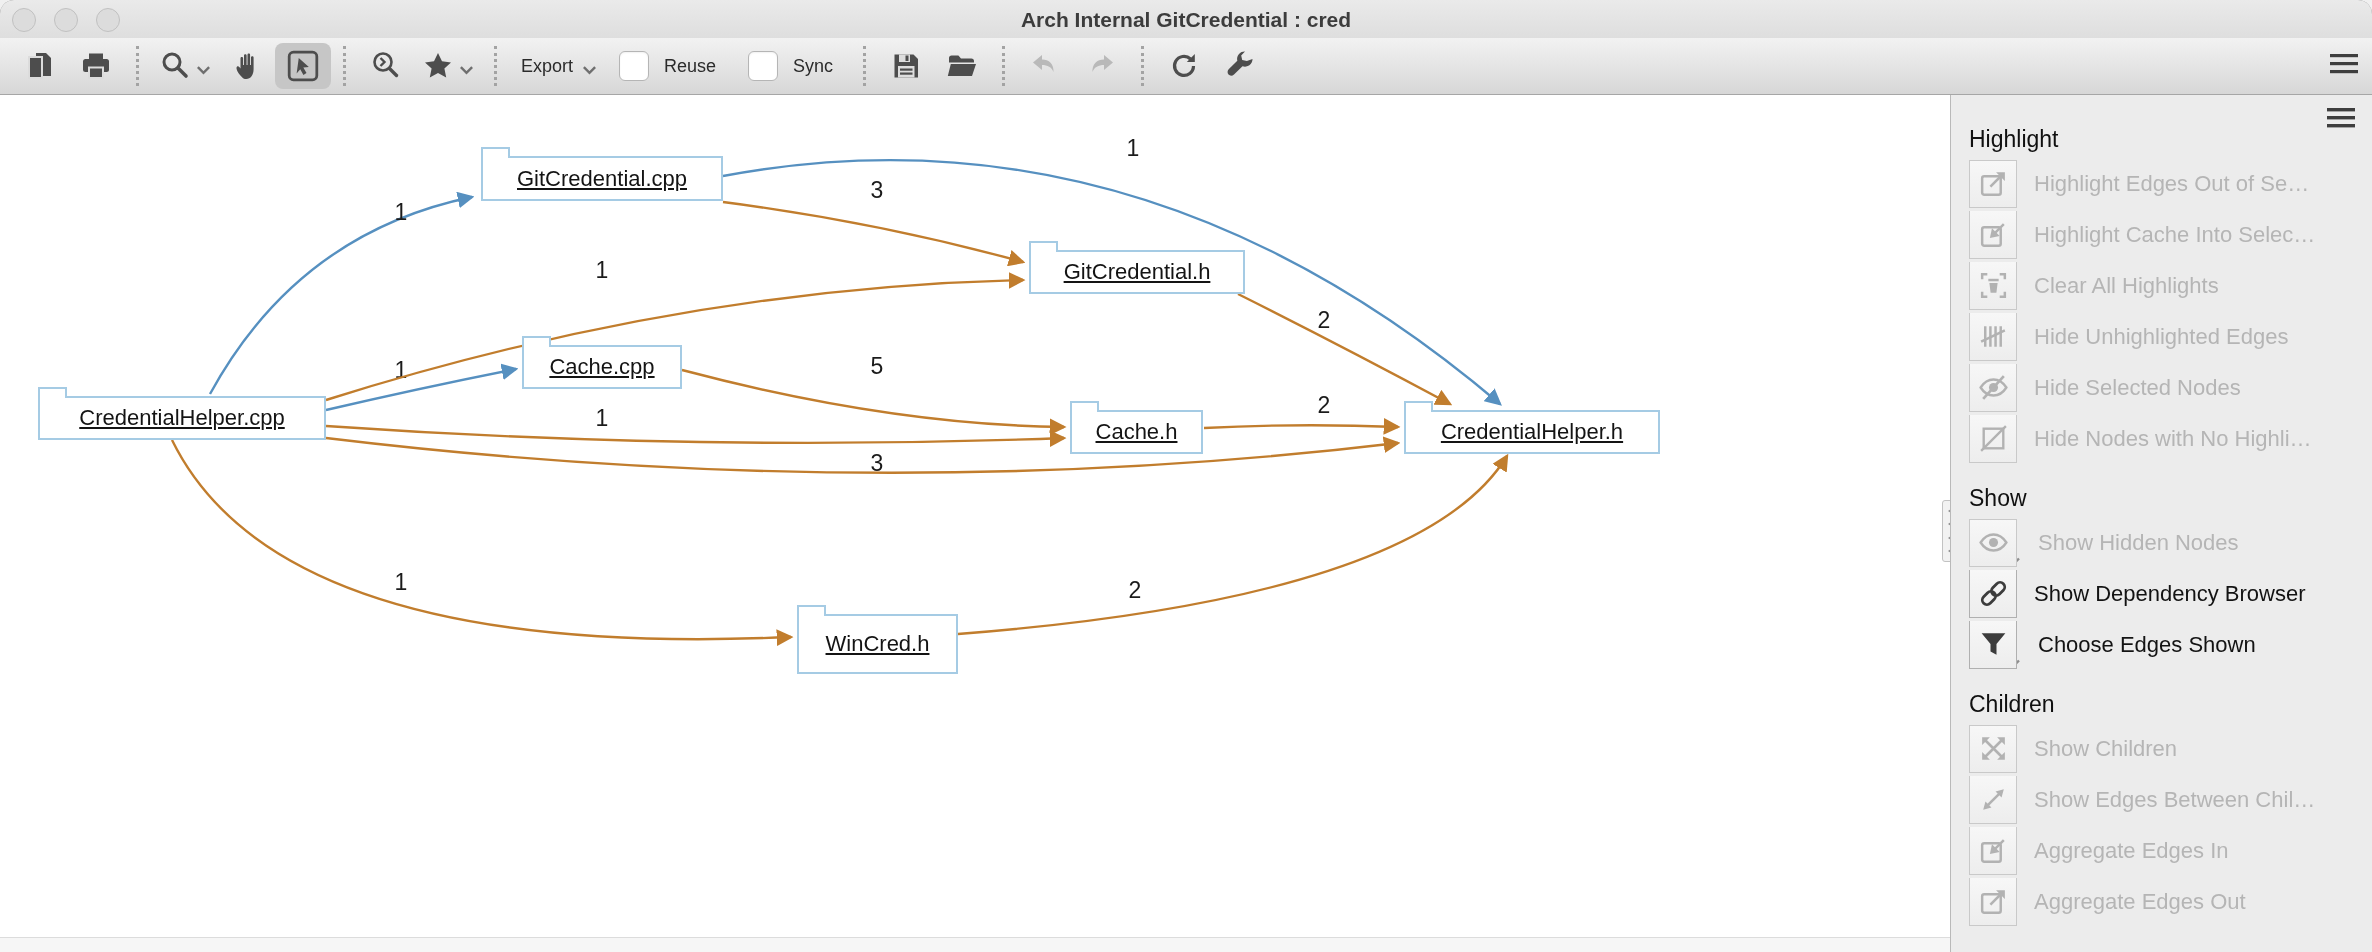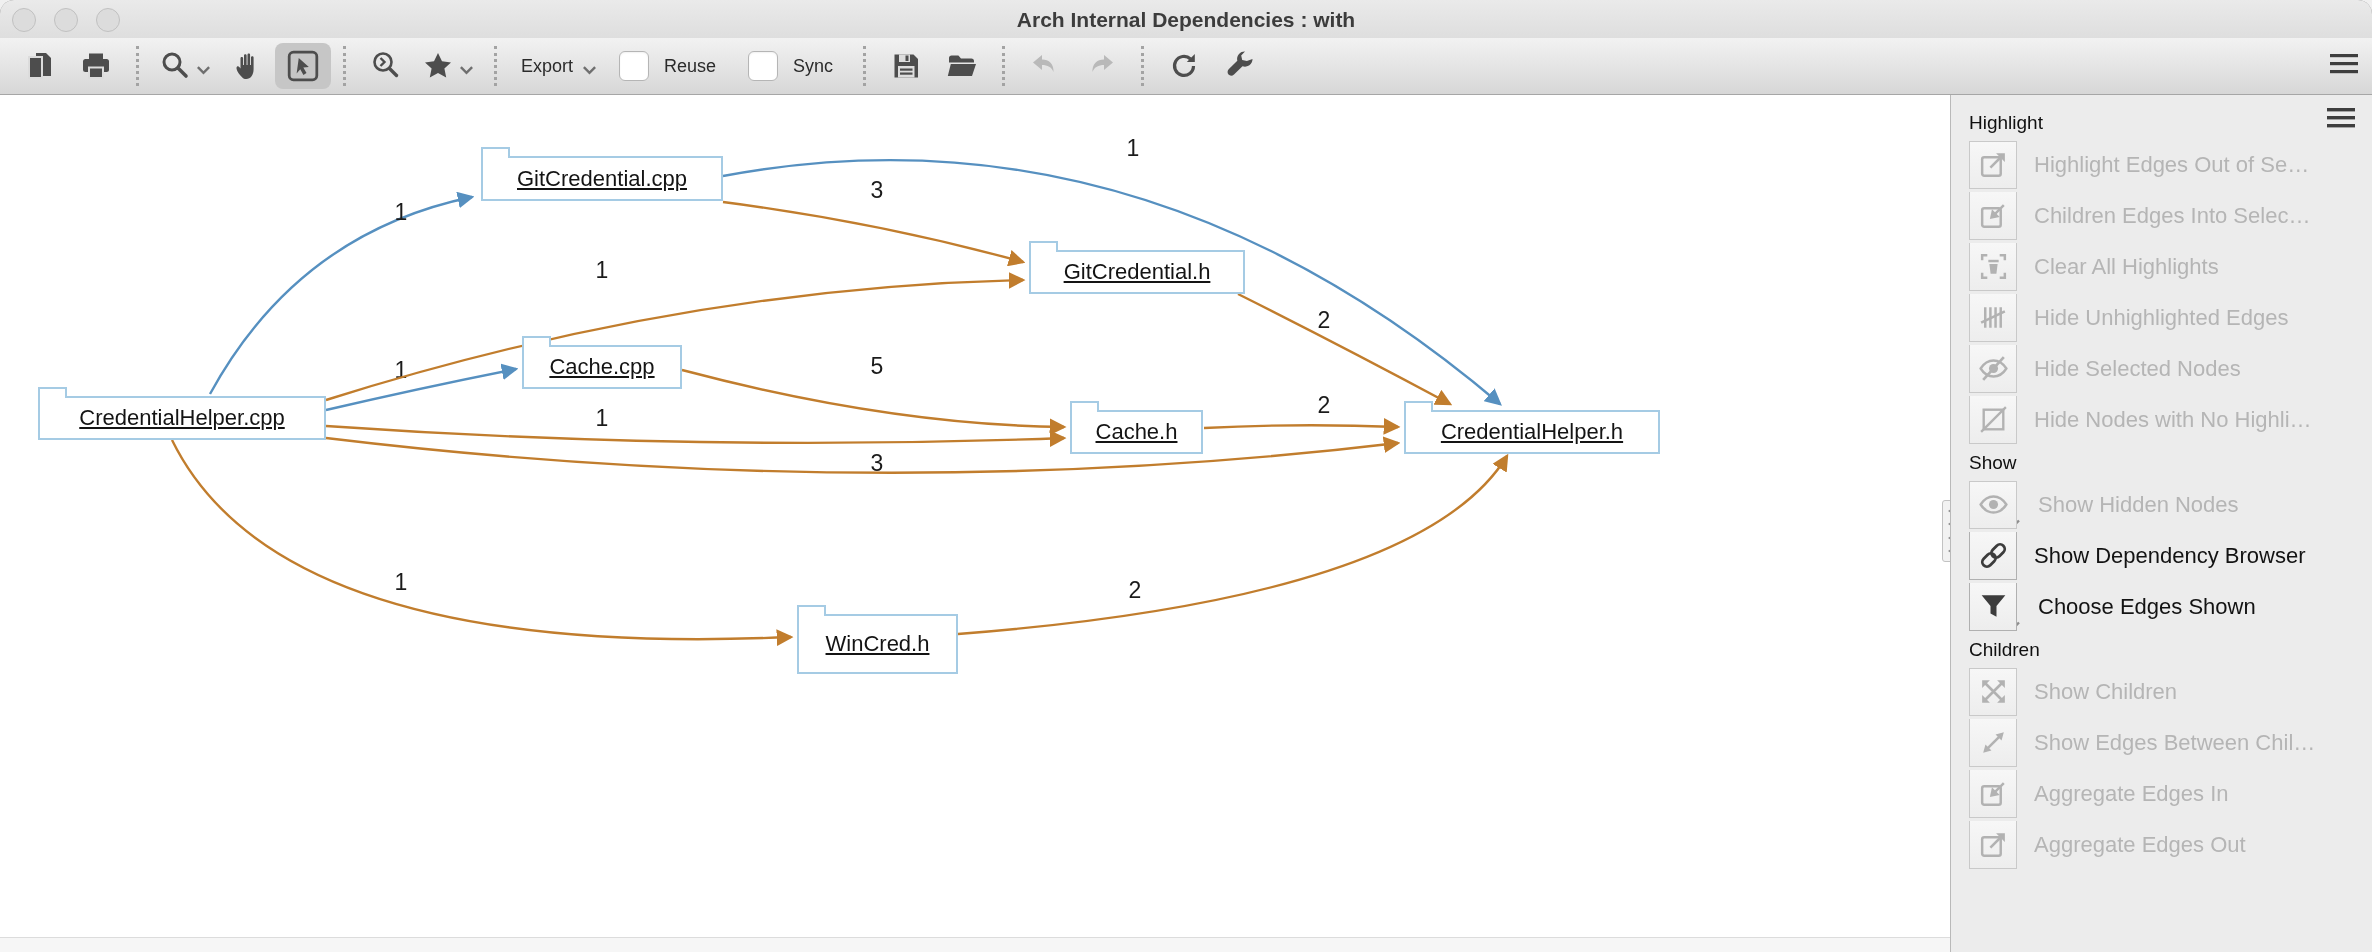--- a/index.html
+++ b/index.html
@@ -33,21 +33,21 @@
   .node{position:absolute;box-sizing:border-box;background:#fff;border:2px solid #a5cbe4;
       color:#141414;font-size:22px;display:flex;align-items:center;justify-content:center;white-space:nowrap;text-decoration:underline;}
   .node::before{content:"";position:absolute;top:-11px;left:-2px;width:25px;height:9px;
       background:#fff;border:2px solid #a5cbe4;border-bottom:none;}
   .edge-label{font-size:23px;fill:#1b1b1b;font-family:"Liberation Sans",sans-serif;}
   .hscroll{position:absolute;left:0;bottom:0;width:1950px;height:14px;background:#f6f6f6;border-top:1px solid #dcdcdc;}
   
   .panel{position:absolute;top:95px;left:1950px;right:0;bottom:0;background:#ececec;
       border-left:1px solid #b9b9b9;padding:10px 0 0 18px;box-sizing:border-box;overflow:hidden;}
   .panel-hamburger{position:absolute;top:12px;right:16px;color:#3e3e3e;}
-  .psec-title{font-size:19px;color:#101010;margin:7px 0 5px 0;}
+  .psec-title{font-size:23px;color:#101010;margin:21px 0 5px 0;}
   .prow{display:flex;align-items:center;height:51px;}
   .pbtn{width:48px;height:48px;box-sizing:border-box;background:linear-gradient(#f7f7f7,#ededed);
       border:1px solid #c9c9c9;display:flex;align-items:center;justify-content:center;position:relative;flex:none;}
   .prow + .prow .pbtn{border-top:none;}
   .plabel{font-size:22px;white-space:nowrap;margin-left:17px;}
   .prow.dis .plabel{color:#b5b5b5;}
   .prow.dis .pbtn{color:#b2b2b2;}
   .prow.en  .plabel{color:#131313;}
   .prow.en  .pbtn{color:#3c3c3c;border-color:#b0b0b0;}
   .pdrop{align-self:flex-end;margin:0 0 1px -12px;color:#8e8e8e;flex:none;}
@@ -115,21 +115,21 @@
 </svg>
 
 <div id="app">
 
   <div class="titlebar">
     <div class="traffic">
       <span class="light"></span>
       <span class="light"></span>
       <span class="light"></span>
     </div>
-    <div class="wintitle">Arch Internal Dependencies : with</div>
+    <div class="wintitle">Arch Internal GitCredential : cred</div>
   </div>
 
   <div class="toolbar">
     <span class="tbtn">
       <svg width="32" height="32" viewBox="0 0 32 32">
         <path d="M12 3h10l5 5v18H12z" fill="currentColor"></path>
         <rect x="5" y="7" width="13" height="21" fill="currentColor" stroke="#dcdcdc" stroke-width="2"></rect>
       </svg>
     </span>
     <span class="tbtn">
@@ -311,21 +311,21 @@
             </svg>
           </div>
           <span class="plabel">Highlight Edges Out of Se…</span>
         </div>
         <div class="prow dis">
           <div class="pbtn">
             <svg width="33" height="33">
               <use href="#sym-edge-in"></use>
             </svg>
           </div>
-          <span class="plabel">Children Edges Into Selec…</span>
+          <span class="plabel">Highlight Cache Into Selec…</span>
         </div>
         <div class="prow dis">
           <div class="pbtn">
             <svg width="33" height="33">
               <use href="#sym-clear"></use>
             </svg>
           </div>
           <span class="plabel">Clear All Highlights</span>
         </div>
         <div class="prow dis">

